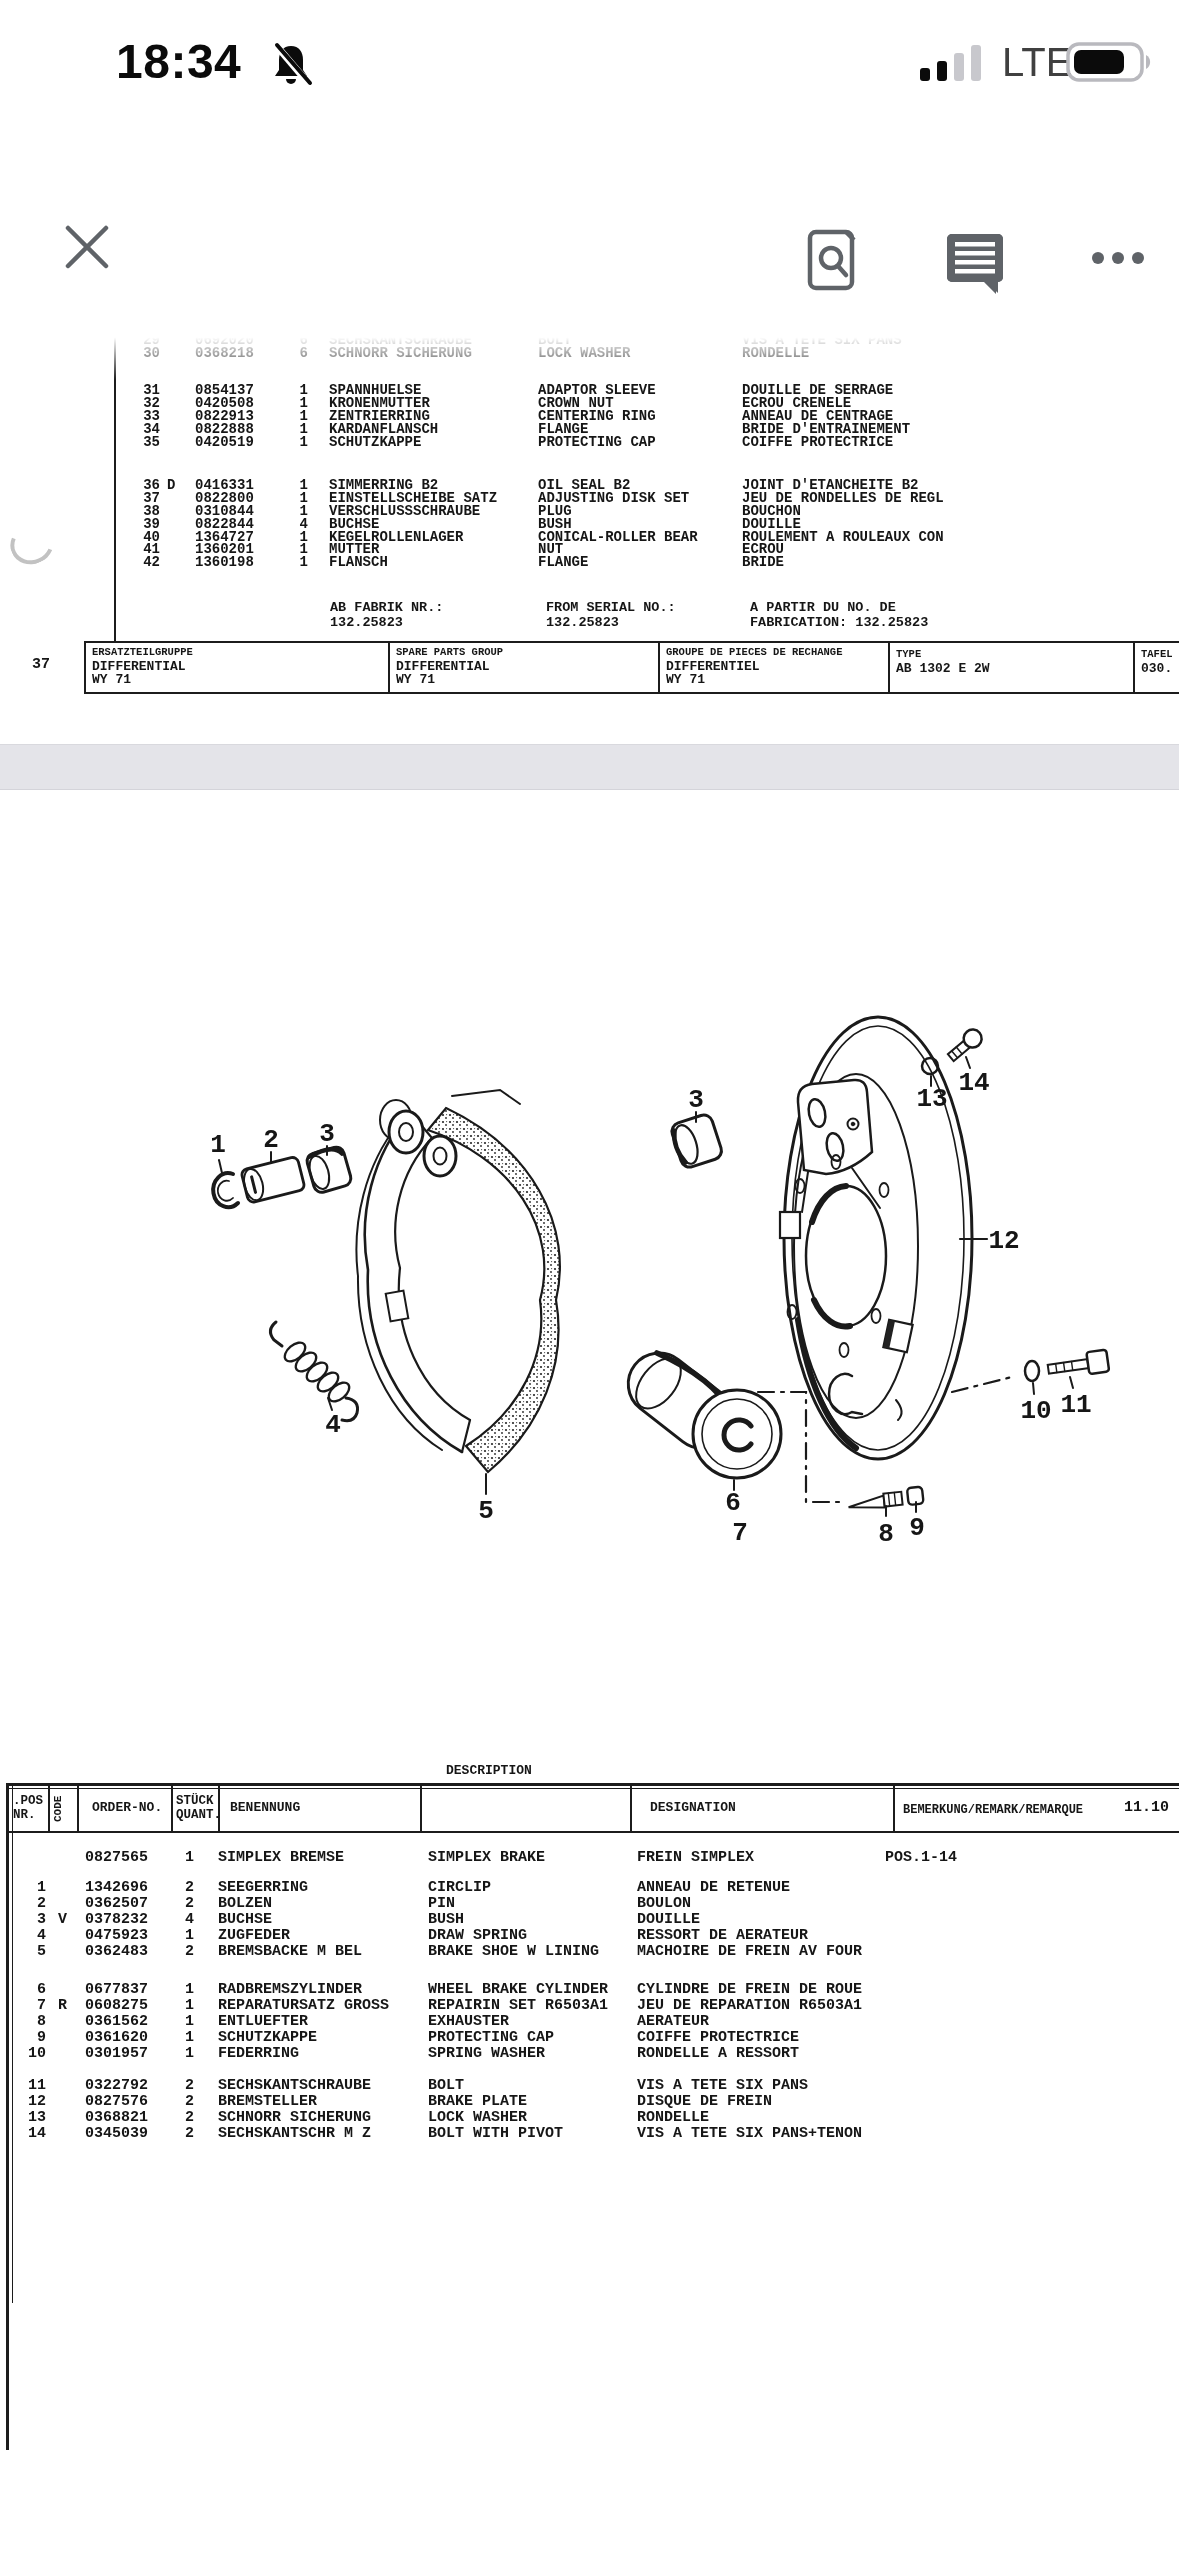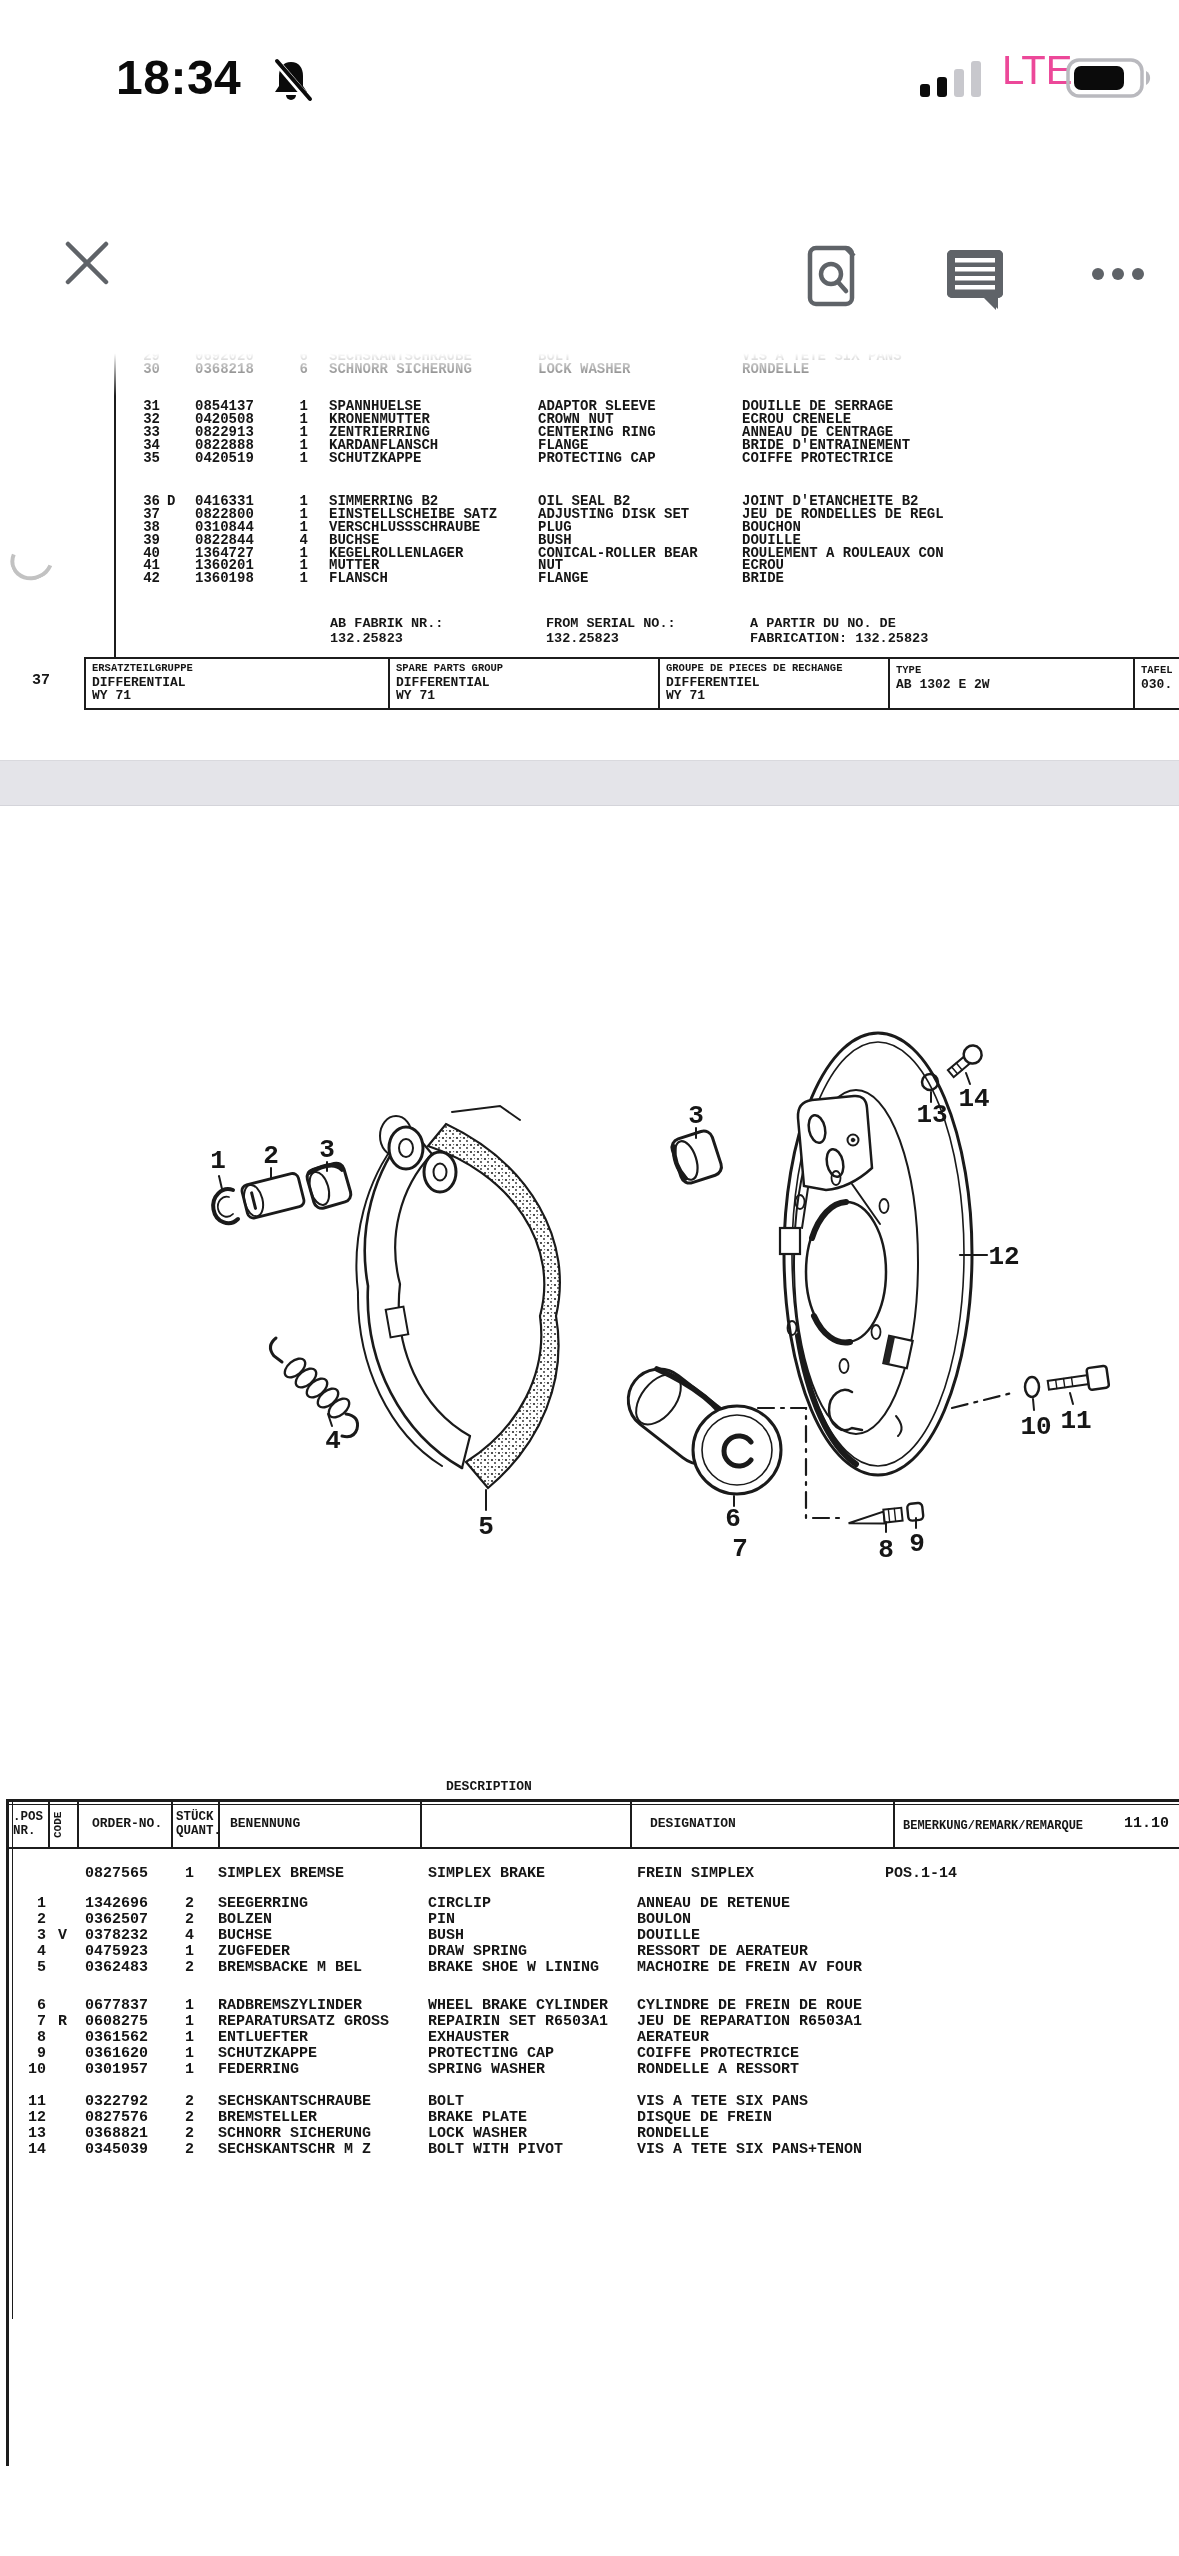--- a/index.html
+++ b/index.html
@@ -1,21 +1,21 @@
 <!DOCTYPE html>
 <html><head>
 <meta charset="utf-8">
 <style>
   html,body{margin:0;padding:0;background:#fff;}
   #screen{position:relative;width:1179px;height:2450px;background:#fff;overflow:hidden;
-          font-family:"Liberation Sans",sans-serif;color:#111;margin-top:16px;}
+          font-family:"Liberation Sans",sans-serif;color:#111;}
   .abs{position:absolute;}
   
   .time{left:116px;top:34px;font-size:48px;font-weight:700;color:#0b0b0b;letter-spacing:.5px;}
-  .lte{left:1002px;top:32px;font-size:40px;font-weight:500;color:#ec4899;}
+  .lte{left:1002px;top:40px;font-size:40px;font-weight:500;color:#404040;}
   
   .title{left:228px;top:238px;font-size:44px;font-weight:400;color:#3c4043;letter-spacing:.3px;
          white-space:nowrap;max-width:560px;overflow:hidden;}
   .dots{left:1092px;top:252px;display:flex;gap:8px;}
   .dots i{width:12px;height:12px;border-radius:50%;background:#5f6368;display:block;}
   
   .mono{font-family:"Liberation Mono","DejaVu Sans Mono",monospace;font-weight:700;color:#161616;}
   .fade{left:0;top:328px;width:1179px;height:52px;background:linear-gradient(#fff 18%,rgba(255,255,255,0));z-index:5;}
   .grayband{left:0;top:744px;width:1179px;height:44px;background:#e4e4e9;border-top:1px solid #d9d9de;border-bottom:1px solid #d4d4da;}
   .vline{background:#1c1c1c;}

